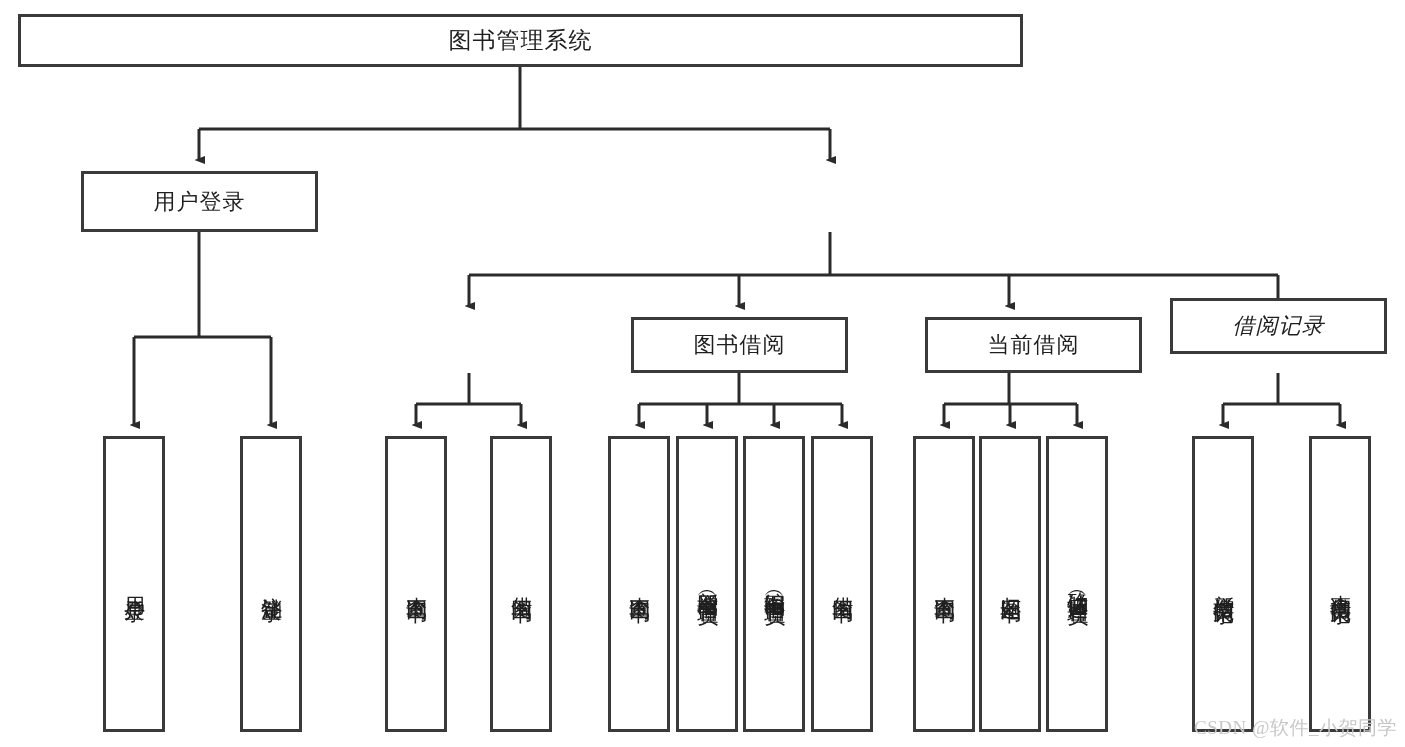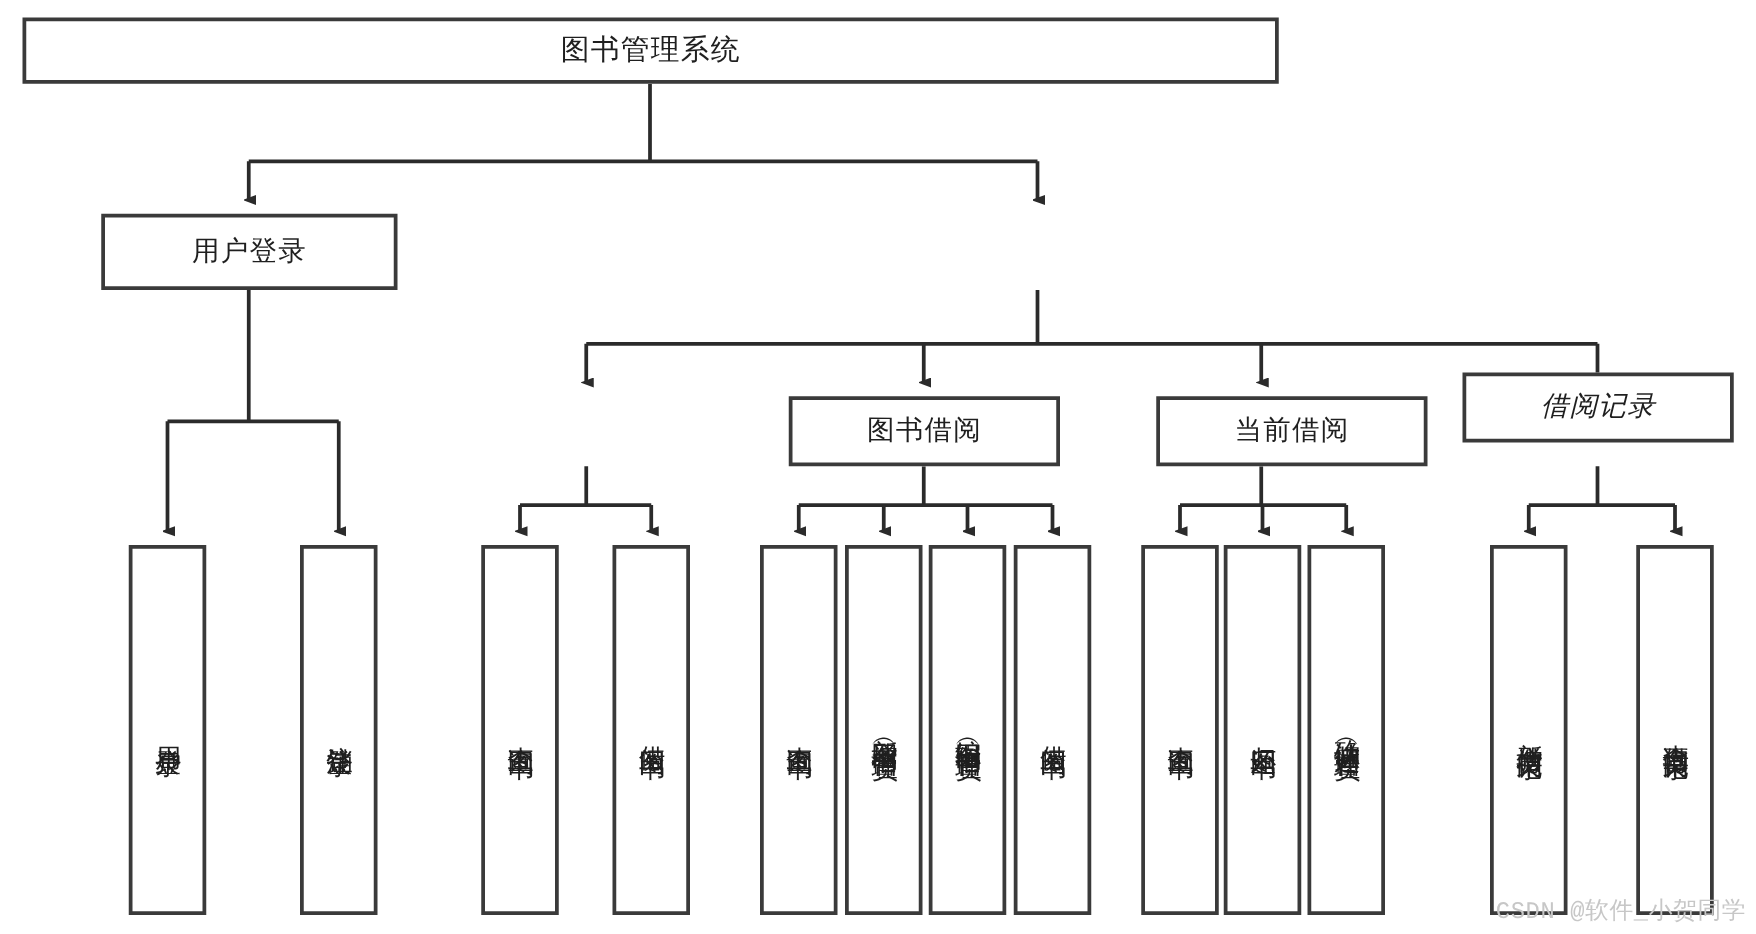--- a/index.html
+++ b/index.html
@@ -59,21 +59,21 @@
     pointer-events: none;
   }
   .watermark {
     position: absolute;
     right: 8px;
     bottom: 6px;
     font-size: 19px;
     color: #c7c7c7;
     letter-spacing: 0.5px;
     white-space: nowrap;
-    font-family: Liberation Mono, monospace;
+    font-family: Liberation Serif, serif;
   }
 </style>
 </head>
 <body>
 
 <div id="canvas">
 
   <svg class="edges" viewBox="0 0 1405 747">
     <defs>
       <marker id="arrow" markerWidth="10" markerHeight="10" refX="4" refY="6" orient="auto" markerUnits="userSpaceOnUse">

